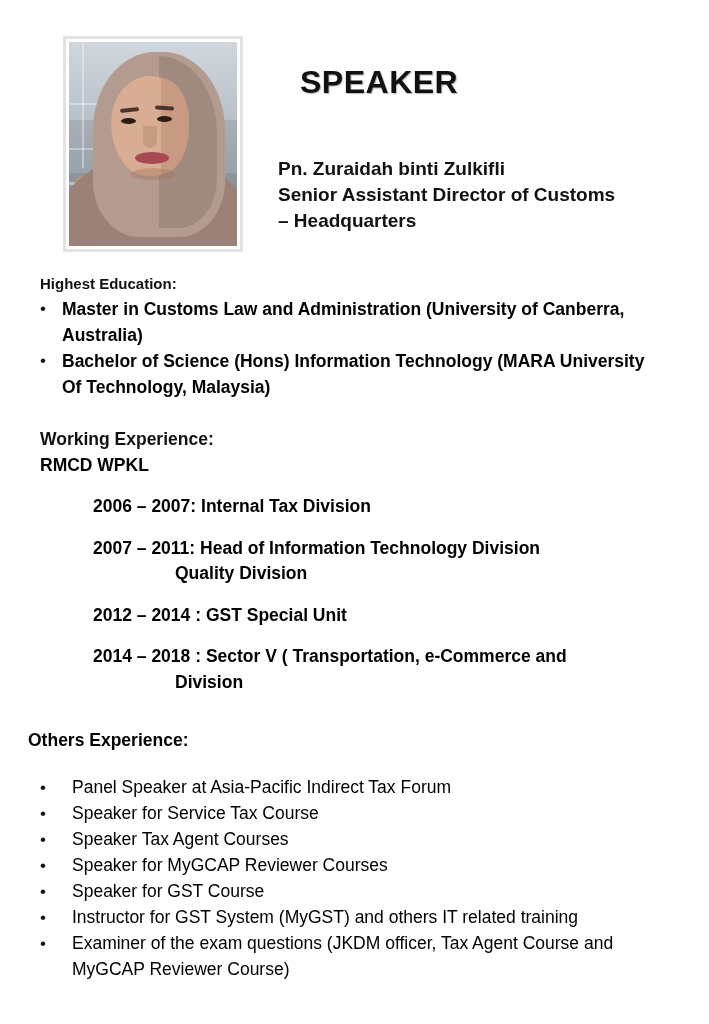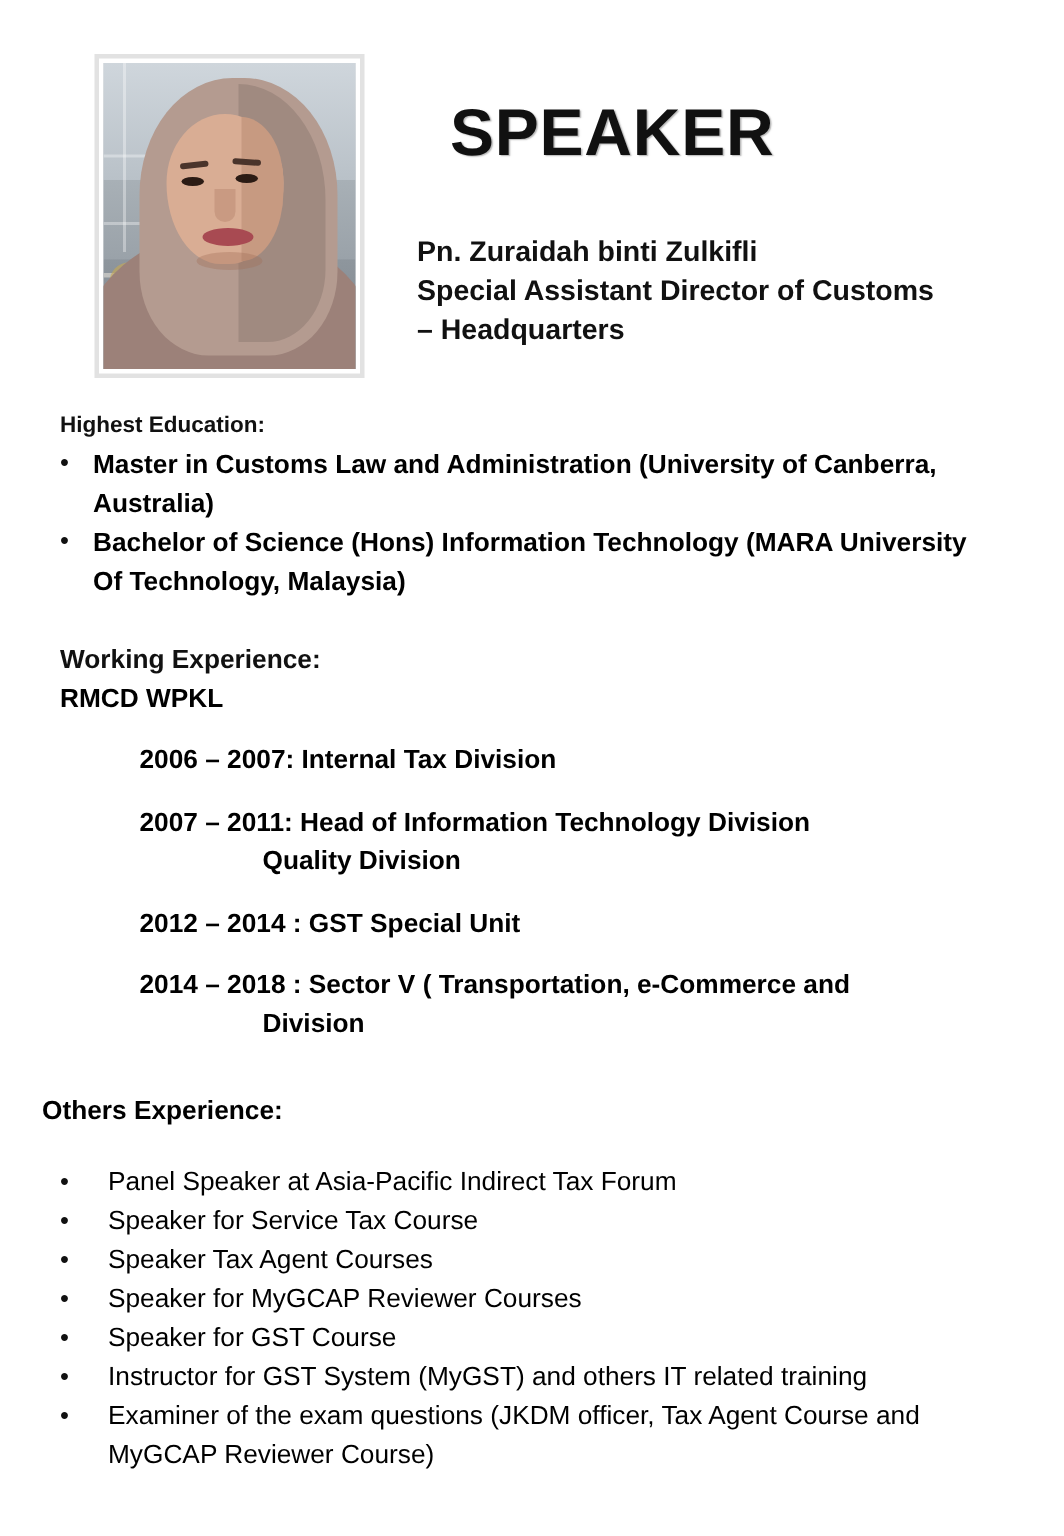--- a/index.html
+++ b/index.html
@@ -152,21 +152,21 @@
   .photo .plant {
     position: absolute; left: 4px; bottom: 22%; width: 26px; height: 26px;
     border-radius: 50%;
     background: rgba(196,168,86,0.65);
   }
 
   .title {
     position: absolute;
     left: 300px;
     top: 36px;
-    font-size: 44px;
+    font-size: 32px;
     font-weight: bold;
     letter-spacing: 0.5px;
     color: #111111;
     text-shadow: 1px 1px 1px rgba(120,120,120,0.55);
   }
   .speaker-info {
     position: absolute;
     left: 278px;
     top: 128px;
     font-size: 19px;
@@ -273,21 +273,21 @@
         <div class="nose"></div>
         <div class="lips"></div>
         <div class="chin-shadow"></div>
       </div>
     </div>
 
     <div class="title">SPEAKER</div>
 
     <div class="speaker-info">
       <div>Pn. Zuraidah  binti Zulkifli</div>
-      <div>Special Assistant Director of Customs</div>
+      <div>Senior Assistant Director of Customs</div>
       <div>– Headquarters</div>
     </div>
   </div>
 
   <div class="edu-block">
     <div class="section-head">Highest Education:</div>
 
     <div class="bullet-row">
       <div class="bullet-dot">•</div>
       <div class="bullet-text">Master in Customs Law and Administration  (University of Canberra,  Australia)</div>

